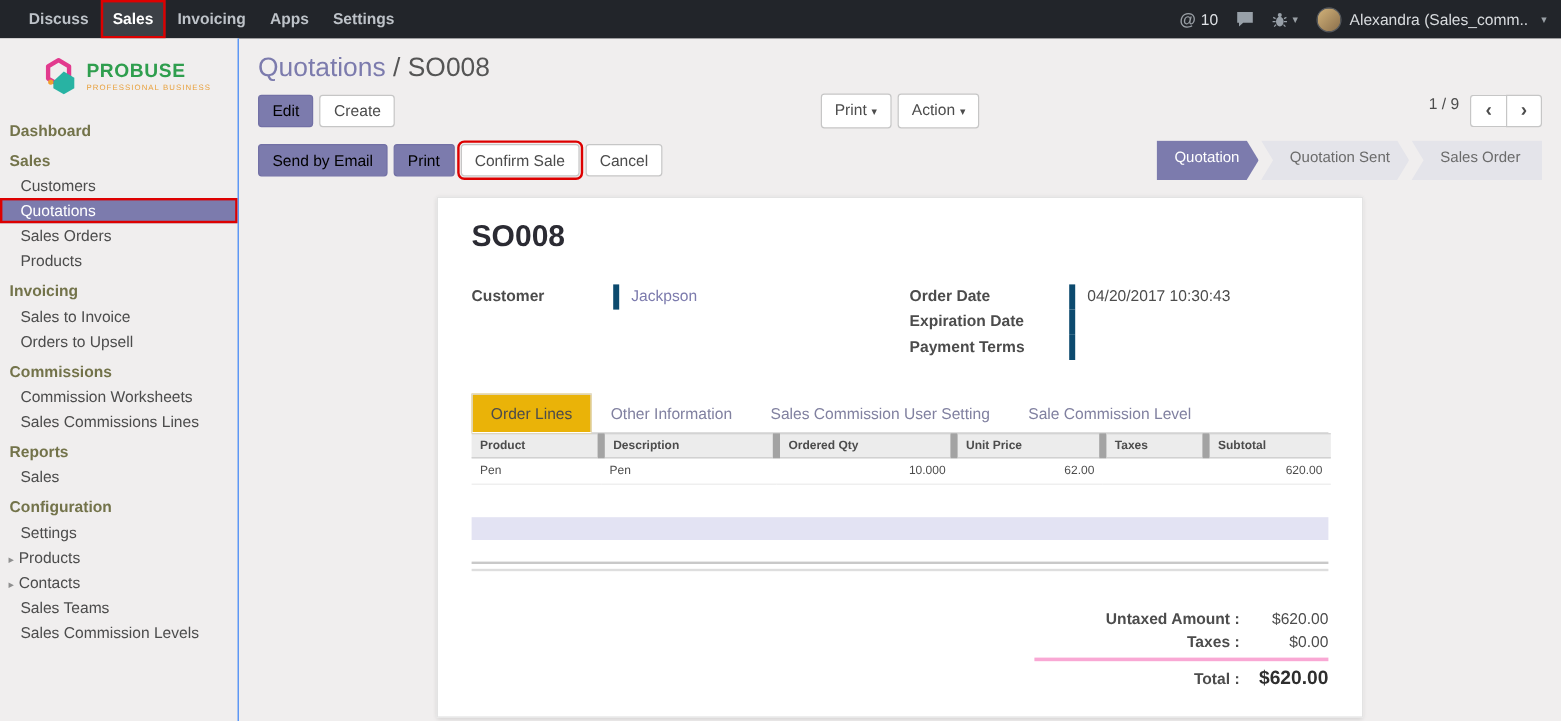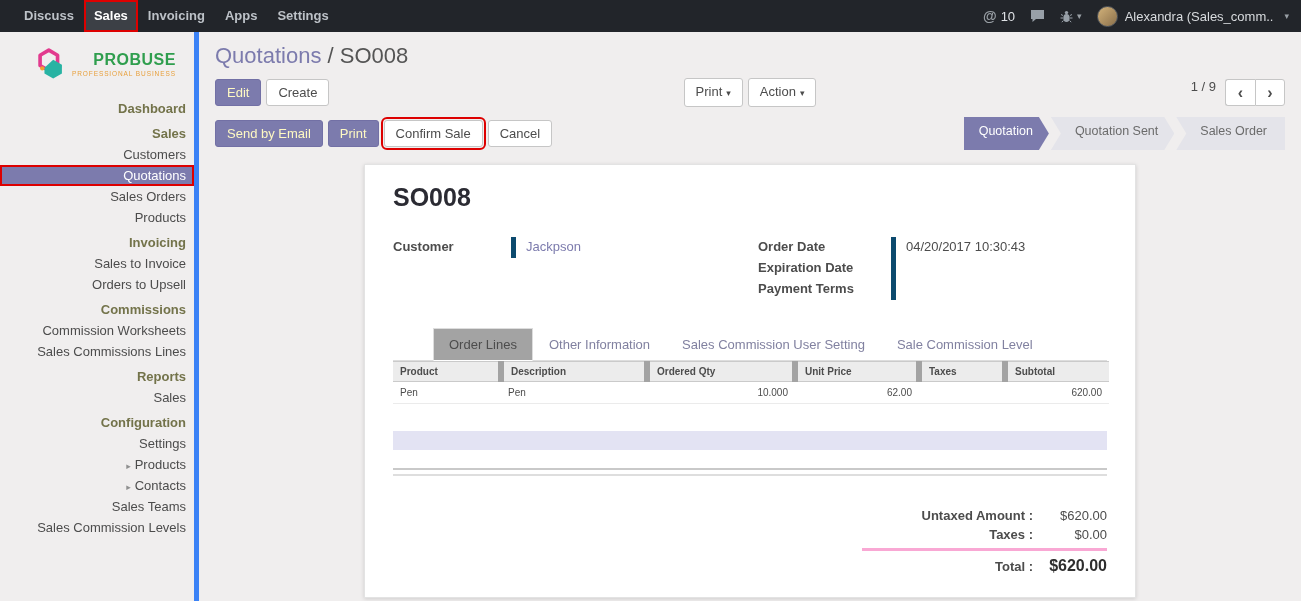--- a/index.html
+++ b/index.html
@@ -17,42 +17,42 @@
   .mention { display:flex; align-items:center; gap:4px; cursor:pointer; }
   .at-glyph { font-size:14px; font-weight:bold; color:#9aa0a6; }
   .mention-count { color:#dfe2e6; }
   .icon-btn { display:flex; align-items:center; cursor:pointer; }
   .caret { font-size:9px; color:#9aa0a6; margin-left:4px; }
   .usermenu { display:flex; align-items:center; gap:7px; cursor:pointer; color:#d8dbde; }
   .avatar { width:21px; height:21px; border-radius:50%; background:linear-gradient(135deg,#d2b27a 0%,#8a6f4b 100%); border:1px solid #55595e; }
 
   
   .main { flex:1; display:flex; min-height:0; }
-  .sidebar { flex:0 0 199px; width:199px; background:#f0eeee; border-right:5px solid #3b82f6; overflow:hidden; font-size:13px;text-align:right; }
+  .sidebar { flex:0 0 199px; width:199px; background:#f0eeee; border-right:1px solid #3b82f6; overflow:hidden; font-size:13px; }
   .content { flex:1; padding:0 16px; overflow:hidden; }
 
   
   .logo { display:flex; align-items:center; gap:6px; padding:16px 6px 14px 36px; cursor:pointer; }
   .logo-t1 { color:#2f9e4e; font-weight:bold; font-size:16px; letter-spacing:0.5px; line-height:1; }
   .logo-t2 { color:#e8a03c; font-size:6.5px; letter-spacing:0.9px; margin-top:2px; }
   .side-heading { color:#73734a; font-weight:bold; padding:7px 8px 3px 8px; cursor:pointer; }
   .side-item { color:#4c4c4c; padding:3px 8px 3px 17px; cursor:pointer; position:relative; }
   .side-item.active { background:#7c7bad; color:#fff; }
   .ann-side { outline:2px solid #dd0000; outline-offset:-2px; }
   .exp-icon { color:#8f8f8f; font-size:9px; margin-right:4px; margin-left:-10px; }
 
   
   .breadcrumb-row { padding-top:11px; font-size:22px; color:#555; }
   .bc-link { color:#7c7bad; cursor:pointer; }
   .control-row { display:flex; align-items:center; margin-top:9px; }
   .cr-left { flex:1; display:flex; gap:5px; }
   .cr-center { display:flex; gap:5px; }
   .cr-right { flex:1; display:flex; justify-content:flex-end; align-items:flex-start; gap:9px; }
   .btn { font-family:inherit; font-size:13px; padding:4px 11px; background:#fff; border:1px solid #c6c6c6; border-radius:3px; color:#4c4c4c; cursor:pointer; line-height:17px; }
-  .btn-primary { background:#7c7bad; border-color:#7270a5; color:#fef9c3;text-align:center; }
+  .btn-primary { background:#7c7bad; border-color:#7270a5; color:#000000;text-align:center; }
   .btn .caret { color:inherit; }
   .ann-btn { outline:2px solid #dd0000; outline-offset:1px; }
   .pager-value { font-size:13px; color:#4c4c4c; }
   .pager-btns { display:flex; }
   .pager-btn { width:30px; height:27px; background:#fff; border:1px solid #c6c6c6; color:#4c4c4c; font-size:16px; font-weight:bold; line-height:1; cursor:pointer; padding:0; }
   .pager-btn.prev { border-right:none; border-radius:3px 0 0 3px; }
   .pager-btn.next { border-radius:0 3px 3px 0; }
 
   
   .toolbar-row { display:flex; align-items:center; justify-content:space-between; margin-top:10px; }
@@ -70,21 +70,21 @@
   .fieldgroups { display:flex; margin-bottom:28px; }
   .fg { flex:1; display:grid; align-content:start; font-size:13px; color:#4c4c4c; }
   .fg-left { grid-template-columns:118px 1fr; margin-right:16px; }
   .fg-right { grid-template-columns:133px 1fr; }
   .flabel { font-weight:bold; padding:2px 0; min-height:21px; }
   .fval { border-left:5px solid #0c4a6e; padding:2px 0 2px 10px; min-height:21px; }
   .link { color:#7c7bad; cursor:pointer; }
 
   .tabs { display:flex; border-bottom:1px solid #ddd; }
   .tab { font-size:13px; padding:8px 15px; color:#8181a0; cursor:pointer; border:1px solid transparent; margin-bottom:-1px; white-space:nowrap; }
-  .tab.active { background:#a3a3a3; border-color:#ddd; border-bottom-color:#fff; color:#4c4c4c;margin-left:40px; }
+  .tab.active { background:#eab308; border-color:#ddd; border-bottom-color:#fff; color:#4c4c4c; }
 
   .olist { width:100%; border-collapse:collapse; font-size:10px; table-layout:fixed; }
   .olist th { background:#ececec; border-top:1px solid #cacaca; border-bottom:1px solid #cacaca; border-left:6px solid #a3a3a3; font-weight:bold; color:#4c4c4c; text-align:left; padding:4px 7px; }
   .olist th:first-child { border-left:none; }
   .olist td { padding:5px 7px; border-bottom:1px solid #ebebeb; color:#4c4c4c; }
   .num { text-align:right; }
   .section-row { height:19px; background:#e3e3f3; margin-top:27px; }
   .sep-a { border-top:2px solid #c9c9c9; margin-top:18px; }
   .sep-b { border-top:2px solid #dedede; margin-top:4px; }
 

